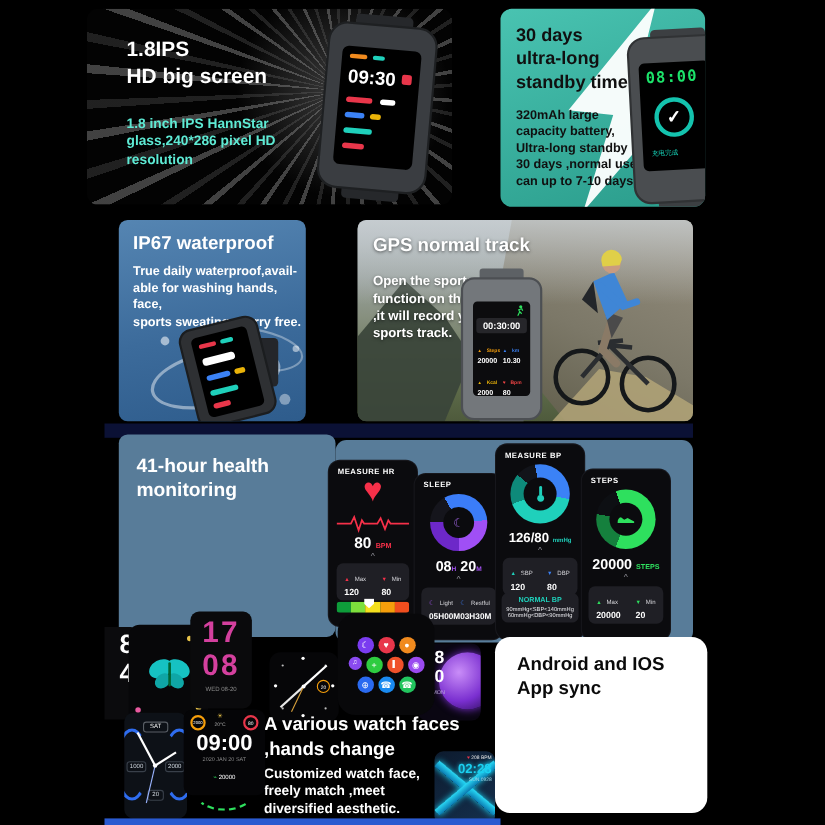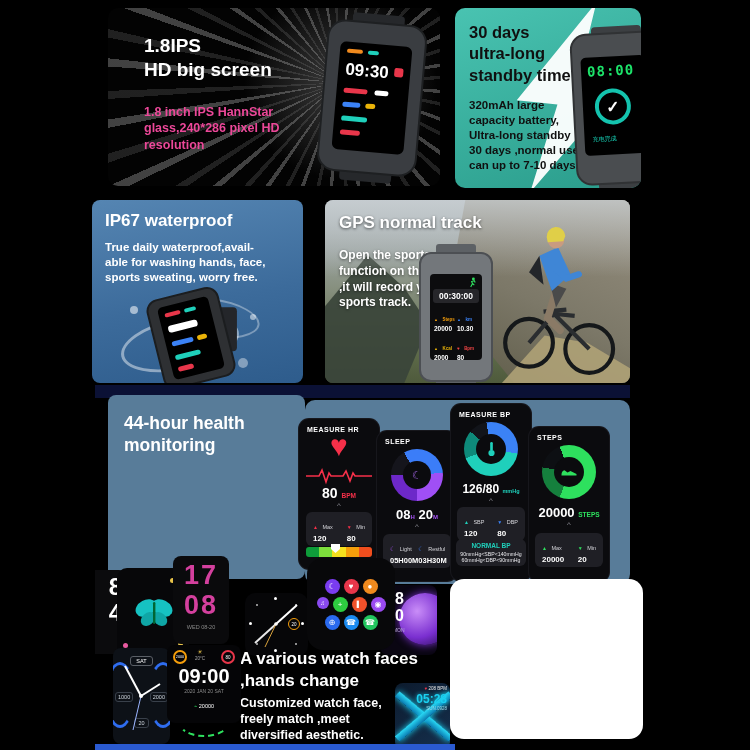--- a/index.html
+++ b/index.html
@@ -24,28 +24,28 @@
   .gstat .lbl{font-size:4.5px;font-weight:bold}
   .gstat .val{font-size:6.5px;font-weight:bold;color:#fff}
   .pill{position:absolute;border-radius:3px}
   .appicon{width:15px;height:15px;border-radius:50%;display:flex;align-items:center;justify-content:center;font-size:8px;color:#fff}
 </style>
 </head>
 <body>
 
 <div id="canvas">
 
-  <div class="panel" style="left:108px;top:8px;width:332px;height:178px;border-radius:10px;background:#030303">
+  <div class="panel" style="left:79px;top:8px;width:332px;height:178px;border-radius:10px;background:#030303">
     <div class="abs" style="inset:0;
       background:
         radial-gradient(circle at 70% 42%, rgba(130,130,130,.45), rgba(0,0,0,0) 38%),
         repeating-conic-gradient(from 4deg at 70% 42%, rgba(210,210,210,.30) 0 2deg, rgba(0,0,0,0) 2deg 7deg, rgba(150,150,150,.20) 7deg 9deg, rgba(0,0,0,0) 9deg 15deg);"></div>
     <div class="abs ttl pre" style="left:36px;top:26px;font-size:19px;line-height:1.25">1.8IPS
 HD big screen</div>
-    <div class="abs pre" style="left:36px;top:96px;font-size:12.5px;line-height:1.3;color:#ec4899;font-weight:bold">1.8 inch IPS HannStar
+    <div class="abs pre" style="left:36px;top:96px;font-size:12.5px;line-height:1.3;color:#5eead4;font-weight:bold">1.8 inch IPS HannStar
 glass,240*286 pixel HD
 resolution</div>
 
     <div class="abs" style="left:214px;top:14px;width:100px;height:152px;transform:rotate(5deg)">
       <div class="abs" style="left:24px;top:-8px;width:52px;height:16px;background:#26282b;border-radius:4px"></div>
       <div class="abs" style="left:24px;bottom:-8px;width:52px;height:16px;background:#26282b;border-radius:4px"></div>
       <div class="abs" style="inset:0;background:#3a3d41;border:2px solid #1e2022;border-radius:18px"></div>
       <div class="abs" style="left:14px;top:22px;width:72px;height:108px;background:#000;border-radius:6px;padding:6px;overflow:hidden">
         <div class="pill" style="left:7px;top:7px;width:16px;height:4px;background:#f08a1e"></div>
         <div class="pill" style="left:28px;top:7px;width:11px;height:4px;background:#1fd0bb"></div>
@@ -80,21 +80,21 @@
       <div class="abs" style="left:10px;top:24px;width:64px;height:98px;background:#000;border-radius:5px;overflow:hidden">
         <div class="abs" style="left:6px;top:6px;font-size:14px;font-weight:bold;letter-spacing:1px;color:#1ce36a;font-family:'DejaVu Sans Mono',monospace">08:00</div>
         <div class="abs" style="left:12px;top:32px;width:36px;height:36px;border:4px solid #14c3ae;border-radius:50%;display:flex;align-items:center;justify-content:center">
           <span style="color:#fff;font-size:16px;font-weight:bold">✓</span>
         </div>
         <div class="abs" style="left:8px;top:78px;font-size:6px;color:#16d3b8">充电完成</div>
       </div>
     </div>
   </div>
 
-  <div class="panel" style="left:92px;top:200px;width:211px;height:183px;border-radius:8px;background:linear-gradient(170deg,#5585b2 0%,#3c6b9b 55%,#2e5c8c 100%)">
+  <div class="panel" style="left:108px;top:200px;width:170px;height:183px;border-radius:8px;background:linear-gradient(170deg,#5585b2 0%,#3c6b9b 55%,#2e5c8c 100%)">
     <div class="abs ttl" style="left:13px;top:11px;font-size:17px">IP67 waterproof</div>
     <div class="abs pre" style="left:13px;top:40px;font-size:11.5px;line-height:1.32;color:#fff;font-weight:bold">True daily waterproof,avail-
 able for washing hands, face,
 sports sweating, worry free.</div>
     <div class="abs" style="left:28px;top:88px;width:150px;height:90px">
       <div class="abs" style="left:0;top:30px;width:120px;height:52px;border:3px solid rgba(255,255,255,.45);border-radius:50%;transform:rotate(-12deg)"></div>
       <div class="abs" style="left:40px;top:10px;width:100px;height:40px;border:2px solid rgba(255,255,255,.35);border-radius:50%;transform:rotate(8deg)"></div>
       <div class="abs" style="left:10px;top:18px;width:8px;height:8px;background:rgba(255,255,255,.55);border-radius:50%"></div>
       <div class="abs" style="left:130px;top:26px;width:6px;height:6px;background:rgba(255,255,255,.5);border-radius:50%"></div>
       <div class="abs" style="left:118px;top:70px;width:10px;height:10px;background:rgba(255,255,255,.4);border-radius:50%"></div>
@@ -175,21 +175,21 @@
             <div class="val">80</div>
           </div>
         </div>
       </div>
     </div>
   </div>
 
   <div class="abs" style="left:95px;top:385px;width:535px;height:13px;background:#0b1135"></div>
 
   <div class="panel" style="left:108px;top:395px;width:197px;height:184px;border-radius:8px;background:#587c99">
-    <div class="abs ttl pre" style="left:16px;top:18px;font-size:17.5px;line-height:1.25">44-hour health
+    <div class="abs ttl pre" style="left:16px;top:18px;font-size:17.5px;line-height:1.25">41-hour health
 monitoring</div>
   </div>
   <div class="abs" style="left:305px;top:400px;width:325px;height:184px;border-radius:10px;background:#587c99"></div>
 
   <div class="wface" style="left:299px;top:419px;width:80px;height:150px">
     <div class="ft">MEASURE HR</div>
     <span class="abs" style="left:0;top:10px;width:100%;text-align:center;font-size:30px;color:#f63049;line-height:34px">♥</span>
     <svg class="abs" style="left:7px;top:46px;width:66px;height:20px" viewBox="0 0 66 20">
       <path d="M0 11 h13 l3 -6 l4 12 l3 -9 l2 3 h12 l3 -5 l4 10 l3 -8 l2 3 h17" stroke="#f63049" stroke-width="1.6" fill="none"></path>
     </svg>
@@ -443,29 +443,31 @@
       <div class="abs" style="left:6px;top:42px;font-size:5px;color:#b9a9d8">20 MON</div>
     </div>
 
     <div class="abs" style="left:300px;top:131px;width:55px;height:67px;border-radius:8px;overflow:hidden;background:linear-gradient(145deg,#0d1b2e,#15304e)">
       <div class="abs" style="left:-6px;top:30px;width:70px;height:7px;background:linear-gradient(#2ad9f5,#0a7ab0);transform:rotate(40deg);box-shadow:0 0 6px #1ad0f0"></div>
       <div class="abs" style="left:-6px;top:30px;width:70px;height:7px;background:linear-gradient(#2ad9f5,#0a7ab0);transform:rotate(-40deg);box-shadow:0 0 6px #1ad0f0"></div>
       <div class="abs" style="right:3px;top:3px;font-size:4.5px;color:#e8e8e8">
         <span style="color:#e8364a">♥</span>
         <span>208 BPM</span>
       </div>
-      <div class="abs" style="right:3px;top:9px;font-size:12px;font-weight:bold;color:#1ad0f0;text-shadow:0 0 4px #1ad0f0">05:28</div>
+      <div class="abs" style="right:3px;top:9px;font-size:12px;font-weight:bold;color:#1ad0f0;text-shadow:0 0 4px #1ad0f0">02:28</div>
       <div class="abs" style="right:3px;top:23px;font-size:4.5px;color:#9fd8e8">SUN.0928</div>
     </div>
 
     <div class="abs ttl pre" style="left:145px;top:96px;font-size:17px;line-height:1.3">A various watch faces
 ,hands change</div>
     <div class="abs pre" style="left:145px;top:143px;font-size:12.5px;line-height:1.28;color:#fff;font-weight:bold">Customized watch face,
 freely match ,meet
 diversified aesthetic.</div>
   </div>
 
   <div class="abs" style="left:95px;top:744px;width:360px;height:6px;background:#2a5ad0;z-index:9"></div>
 
   <div class="panel" style="left:450px;top:579px;width:193px;height:160px;border-radius:14px;background:#fff;z-index:10">
+    <div class="abs pre" style="left:20px;top:14px;font-size:17px;font-weight:bold;color:#0a0a0a;line-height:1.3">Android and IOS
+App sync</div>
   </div>
 
 </div>
 
 </body></html>

